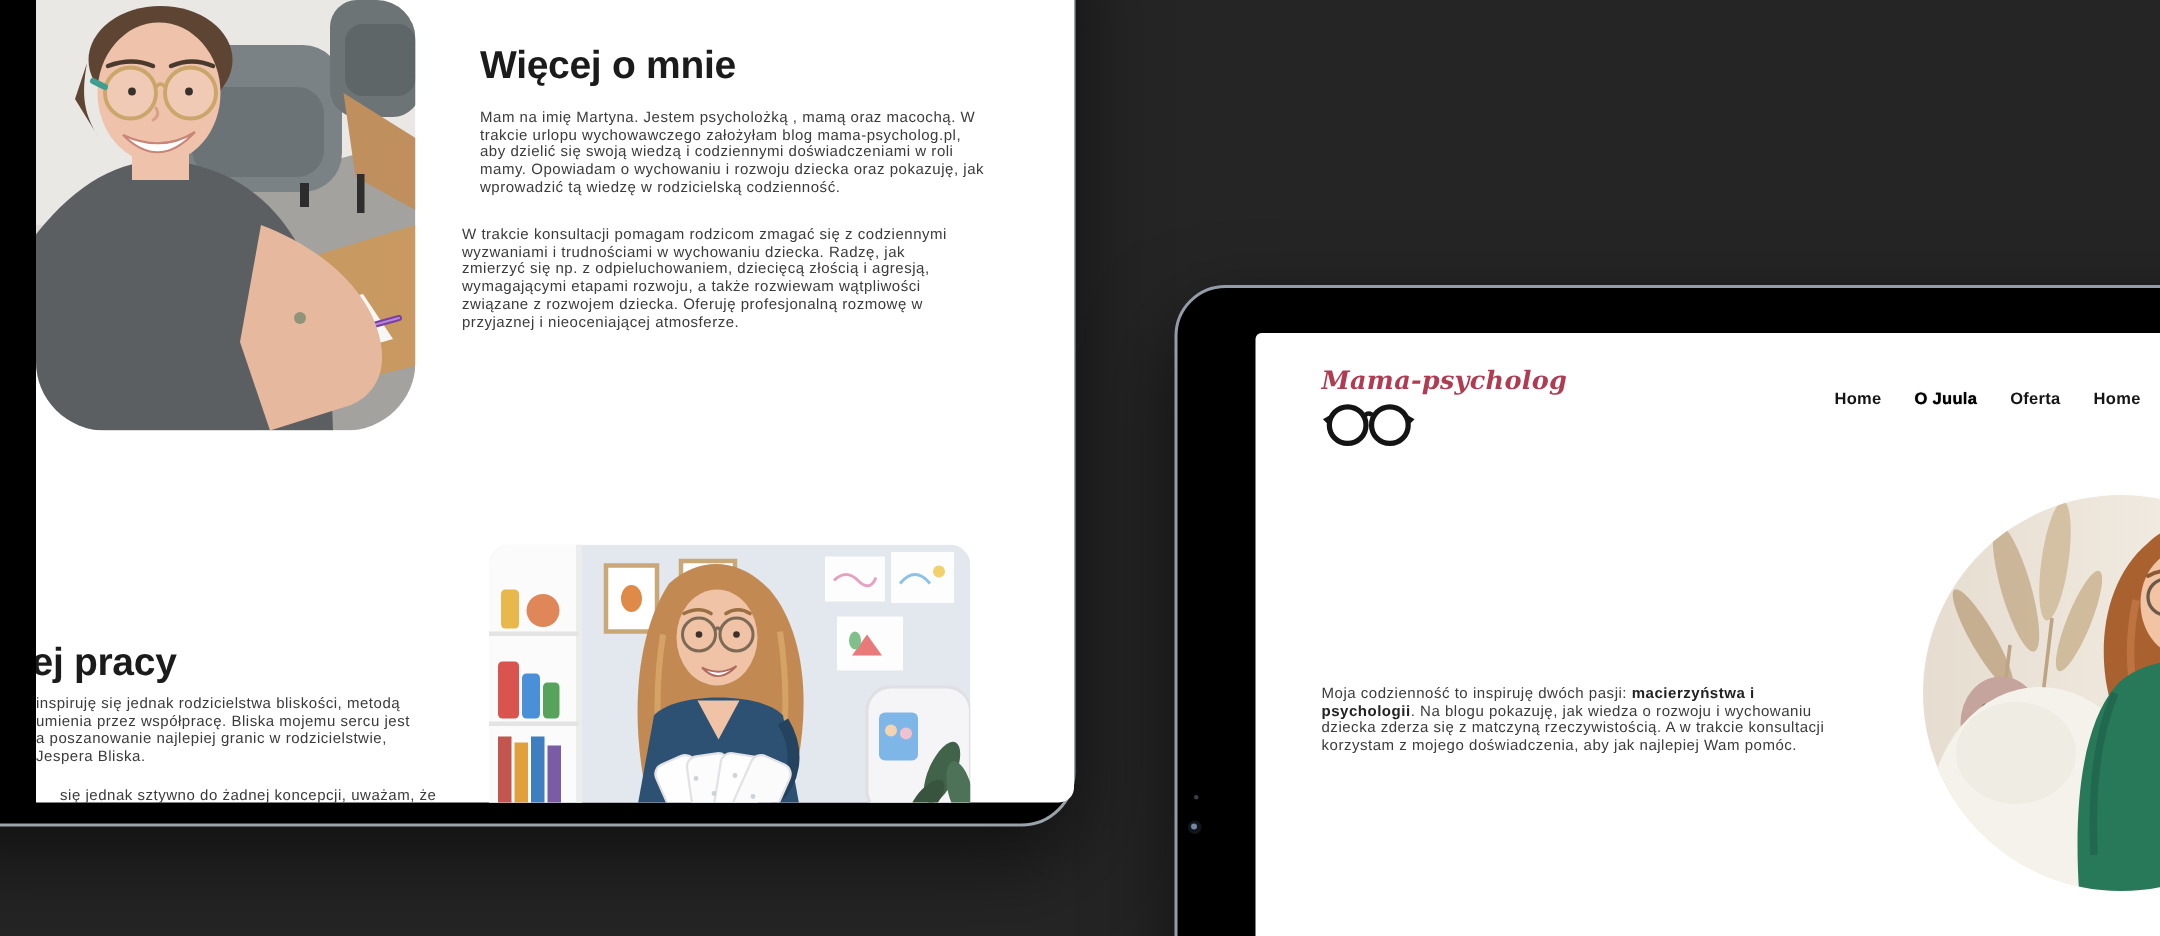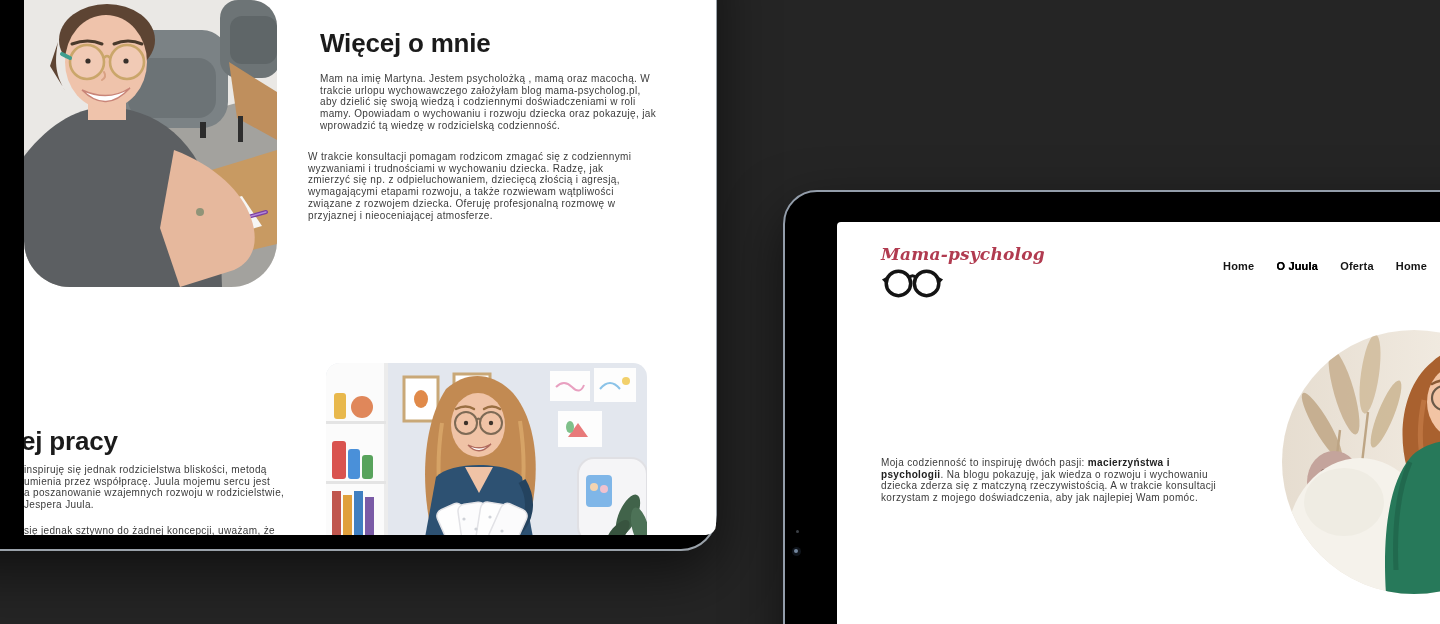--- a/index.html
+++ b/index.html
@@ -34,21 +34,21 @@
   
   .photo-selfie{position:absolute;left:0;top:0;width:253px;height:287px;
     border-radius:0 26px 46px 46px;overflow:hidden;}
   .photo-consult{position:absolute;left:302px;top:363px;width:321px;height:180px;
     border-radius:14px 14px 0 0;overflow:hidden;}
   .about-title{left:296px;top:27px;}
   .about-p1{left:296px;top:63px;width:338px;}
   .about-p2{left:284px;top:141px;width:338px;}
   .work-title{left:-3px;top:425px;}
   .work-lines{left:0;top:464px;width:340px;}
-  .work-last{left:0;top:525px;width:304px;}
+  .work-last{left:0;top:525px;width:304px;padding-left:16px;}
 
   
   .logo{position:absolute;left:44px;top:22px;width:112px;text-align:left;cursor:pointer;}
   .logo-text{font-family:"DejaVu Serif",serif;font-style:italic;font-weight:700;
     font-size:17px;color:#b13b50;white-space:nowrap;letter-spacing:.2px;}
   .logo-glasses{margin-top:1px;}
   .nav{position:absolute;left:386px;top:38px;display:flex;gap:22px;}
   .nav a{font-size:11px;font-weight:700;letter-spacing:.2px;color:#151515;
     text-underline-offset:3px;text-decoration-thickness:1.5px;
     white-space:nowrap;cursor:pointer;}
@@ -112,23 +112,23 @@
         </svg>
       </div>
 
       <div class="h1 about-title">Więcej o mnie</div>
       <p class="body-text about-p1">Mam na imię Martyna. Jestem psycholożką , mamą oraz macochą. W trakcie urlopu wychowawczego założyłam blog mama-psycholog.pl, aby dzielić się swoją wiedzą i codziennymi doświadczeniami w roli mamy. Opowiadam o wychowaniu i rozwoju dziecka oraz pokazuję, jak wprowadzić tą wiedzę w rodzicielską codzienność.</p>
       <p class="body-text about-p2">W trakcie konsultacji pomagam rodzicom zmagać się z codziennymi wyzwaniami i trudnościami w wychowaniu dziecka. Radzę, jak zmierzyć się np. z odpieluchowaniem, dziecięcą złością i agresją, wymagającymi etapami rozwoju, a także rozwiewam wątpliwości związane z rozwojem dziecka. Oferuję profesjonalną rozmowę w przyjaznej i nieoceniającej atmosferze.</p>
 
       <div class="h1 work-title">ej pracy</div>
       <div class="body-text work-lines">
         <div class="cut-line">inspiruję się jednak rodzicielstwa bliskości, metodą</div>
-        <div class="cut-line">umienia przez współpracę. Juula mojemu sercu jest</div>
-        <div class="cut-line">a poszanowanie wzajemnych rozwoju w rodzicielstwie,</div>
-        <div class="cut-line">Jespera Juula.</div>
+        <div class="cut-line">umienia przez współpracę. Bliska mojemu sercu jest</div>
+        <div class="cut-line">a poszanowanie najlepiej granic w rodzicielstwie,</div>
+        <div class="cut-line">Jespera Bliska.</div>
       </div>
       <div class="body-text work-last cut-line">się jednak sztywno do żadnej koncepcji, uważam, że</div>
 
       <div class="photo-consult">
         <svg width="321" height="180" viewBox="0 0 321 180">
           <rect width="321" height="180" fill="#e3e7ee"></rect>
           <rect x="0" y="0" width="62" height="180" fill="#fbfbfb"></rect>
           <rect x="58" y="0" width="4" height="180" fill="#ececec"></rect>
           <rect x="0" y="58" width="60" height="3" fill="#e4e4e4"></rect>
           <rect x="0" y="118" width="60" height="3" fill="#e4e4e4"></rect>

